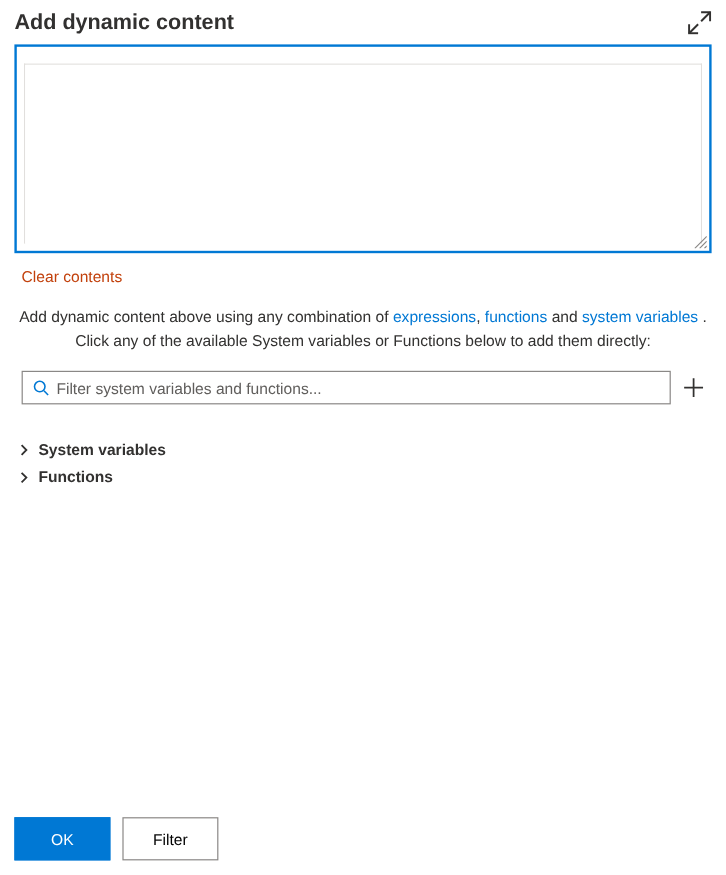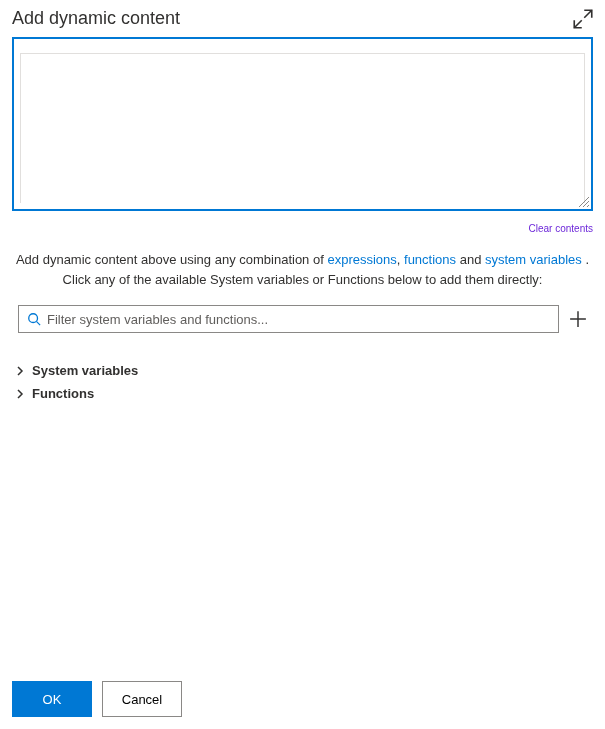--- a/index.html
+++ b/index.html
@@ -8,27 +8,27 @@
       font-size: 13px;
       color: #323130;
       width: 605px;
       height: 729px;
       display: flex;
       flex-direction: column;
       background: #fff;
     }
     .panel { padding: 8px 12px 0 12px; flex: 1; display: flex; flex-direction: column; }
     .header { display: flex; justify-content: space-between; align-items: center; margin-bottom: 8px; }
-    .title { font-size: 18px; font-weight: 400; color: #323130; }
+    .title { font-size: 18px; font-weight: 700; color: #323130; }
     .expand-icon { width: 20px; height: 20px; cursor: pointer; color: #323130; }
     .editor-wrap { border: 2px solid #0078d4; padding: 0; height: 174px; position: relative; margin-bottom: 6px; }
     .editor-inner { position: absolute; top: 14px; left: 6px; right: 6px; bottom: 6px; border-top: 1px solid #e1dfdd; border-left: 1px solid #e1dfdd; border-right: 1px solid #e1dfdd; border-bottom: none; }
     .editor { width: 100%; height: 100%; resize: none; border: none; outline: none; font-family: "Segoe UI", sans-serif; font-size: 13px; padding: 2px; }
     .resize-grip { position: absolute; right: 2px; bottom: 2px; width: 12px; height: 12px; color: #8a8886; pointer-events: none; }
-    .clear-link { color: #6d28d9; font-size: 10px; cursor: pointer; margin: 6px 0 16px 6px; display: inline-block; text-align: right; }
+    .clear-link { color: #c2410c; font-size: 13px; cursor: pointer; margin: 6px 0 16px 6px; display: inline-block; }
     .helper-text { line-height: 1.5; margin-bottom: 16px; color: #323130; text-align: center; }
     .helper-text a { color: #0078d4; text-decoration: none; cursor: pointer; }
     .search-row { display: flex; align-items: center; gap: 10px; margin: 0 6px 26px 6px; }
     .search-wrap { flex: 1; display: flex; align-items: center; border: 1px solid #8a8886; height: 28px; padding: 0 8px; }
     .search-wrap svg { width: 14px; height: 14px; color: #0078d4; flex-shrink: 0; margin-right: 6px; }
     .search-input { flex: 1; border: none; outline: none; font-size: 13px; font-family: inherit; color: #404040; }
     .search-input::placeholder { color: #605e5c; }
     .plus-btn { width: 18px; height: 18px; display: flex; align-items: center; justify-content: center; cursor: pointer; color: #323130; }
     .tree-item { display: flex; align-items: center; gap: 6px; cursor: pointer; padding: 4px 0; margin-left: 2px; }
     .tree-item svg { width: 12px; height: 12px; color: #323130; }
@@ -96,14 +96,14 @@
         <path d="M4 2 L8 6 L4 10"></path>
       </svg>
     <span class="tree-label">Functions</span>
   </div>
 
   <div class="spacer"></div>
 </div>
 
 <div class="footer">
   <button class="btn btn-primary">OK</button>
-  <button class="btn">Cancel</button>
+  <button class="btn">Filter</button>
 </div>
 
 </body></html>

